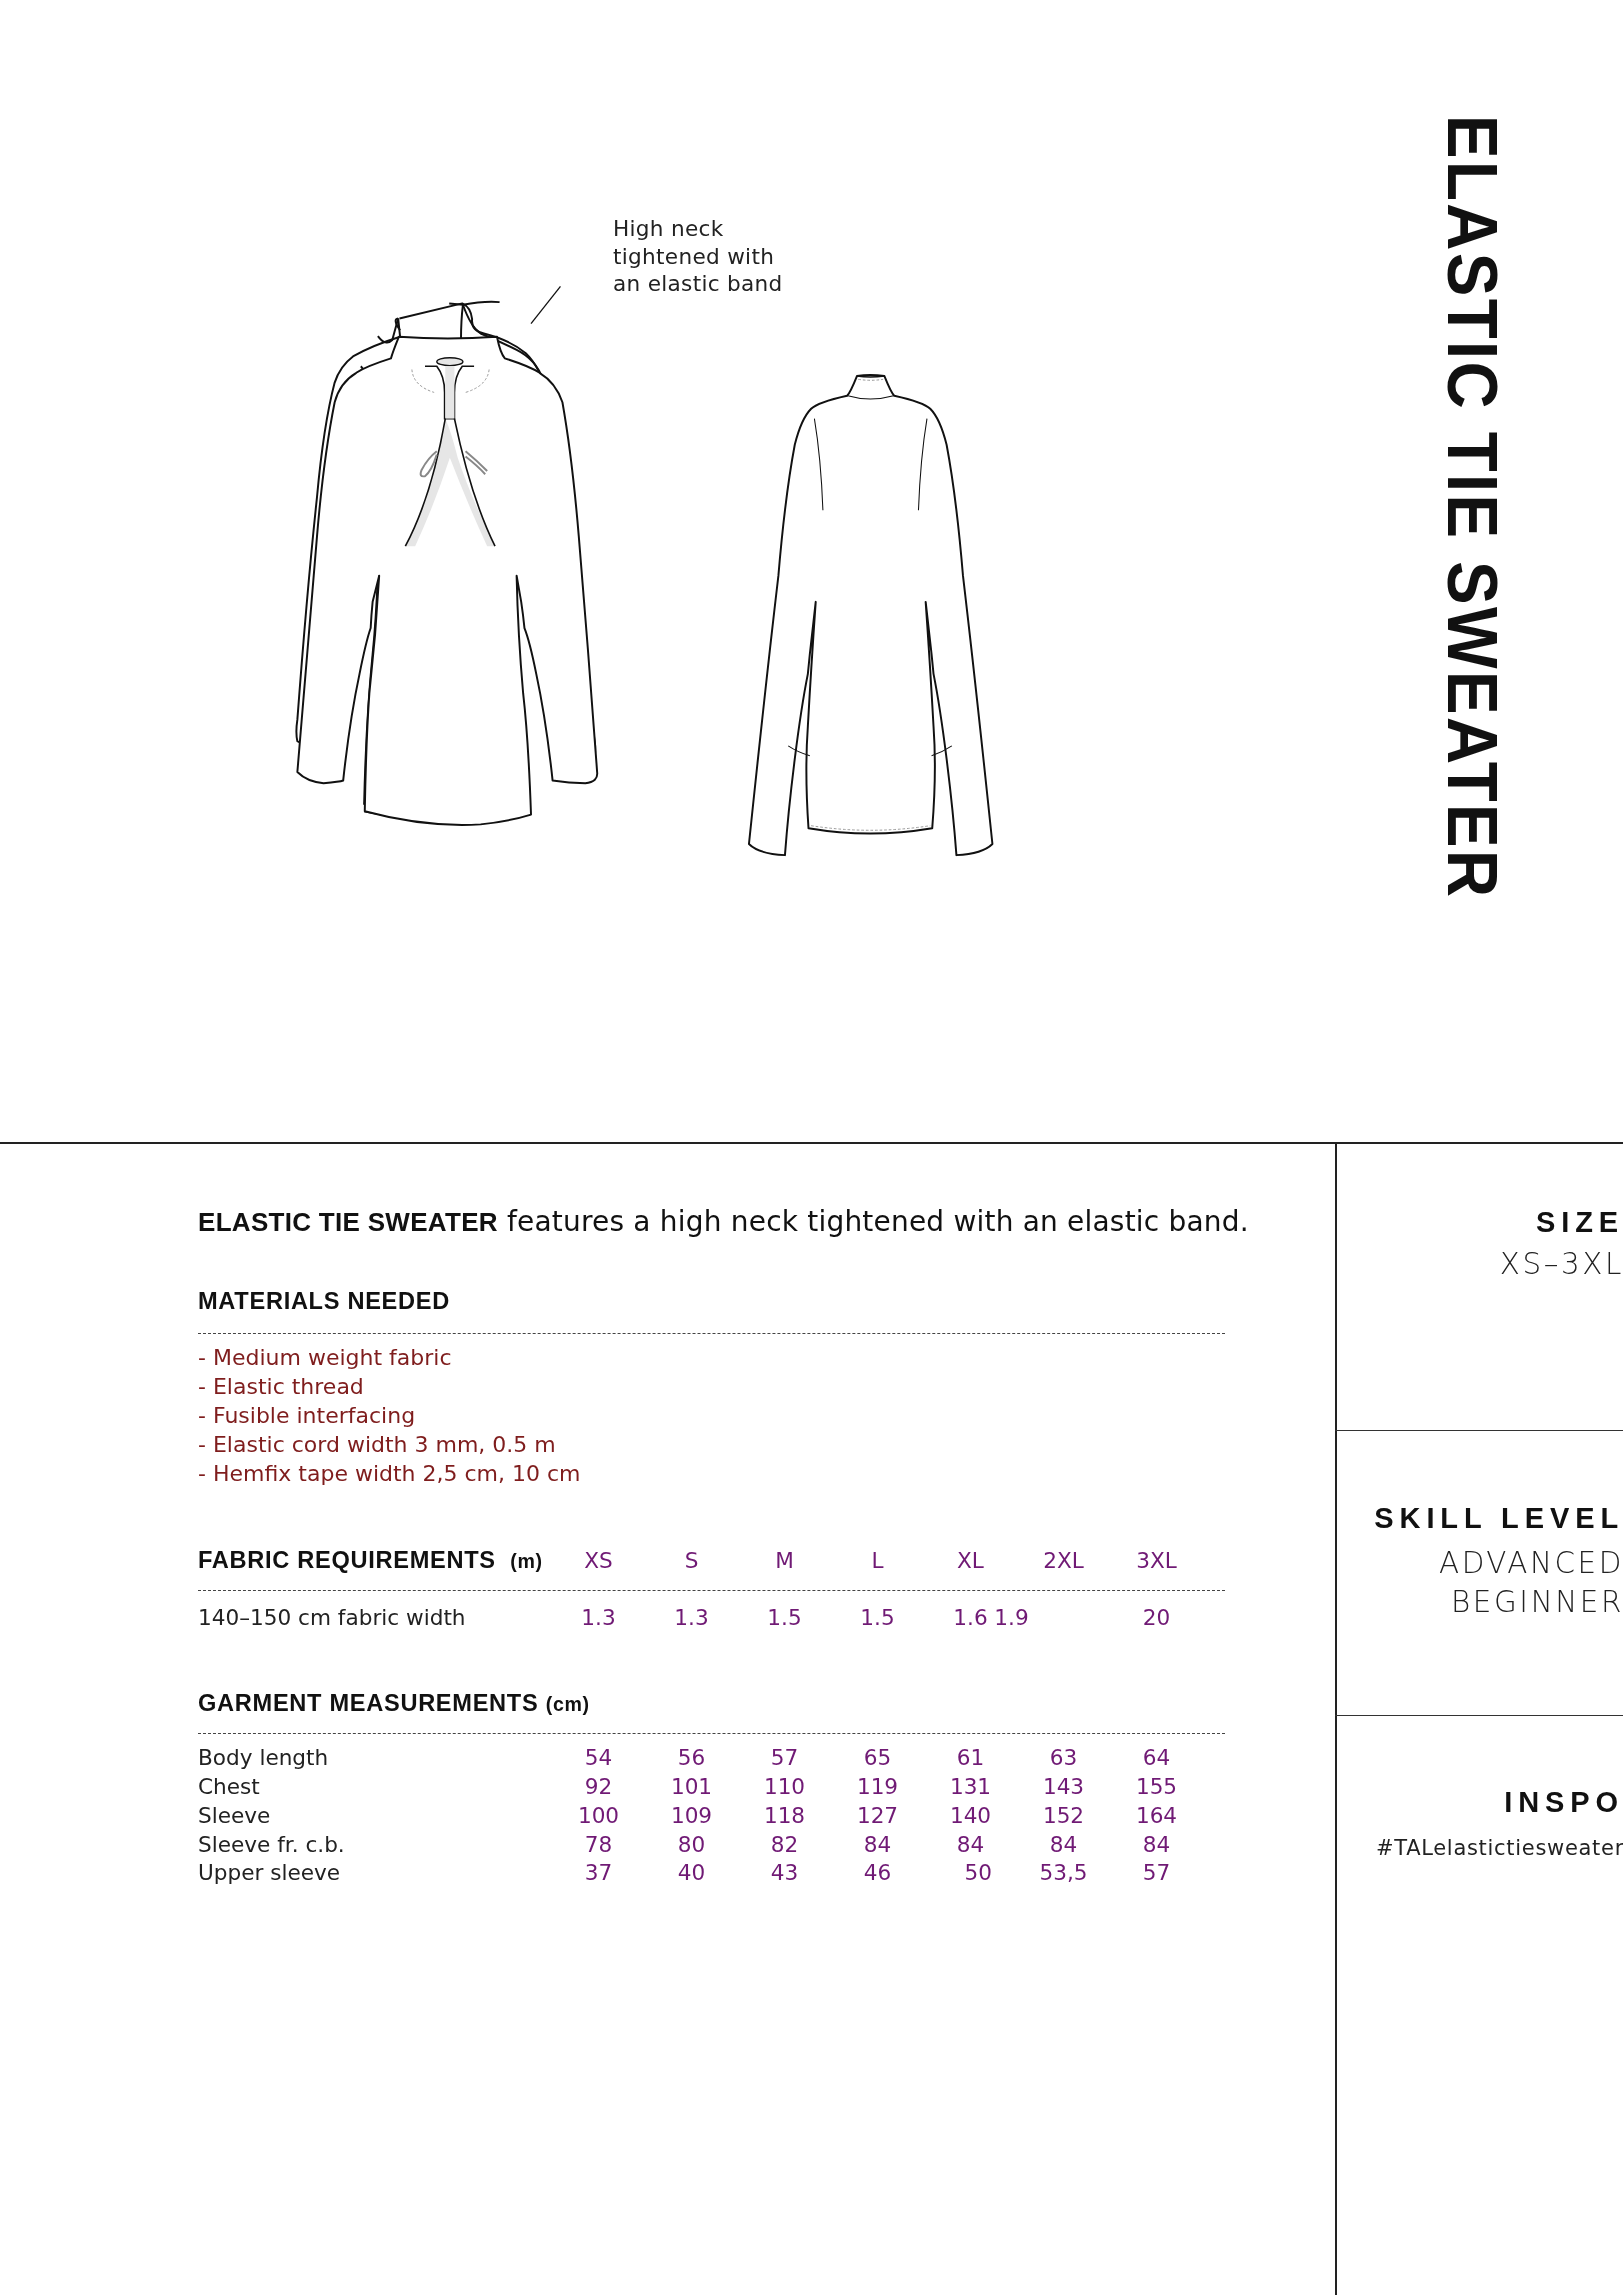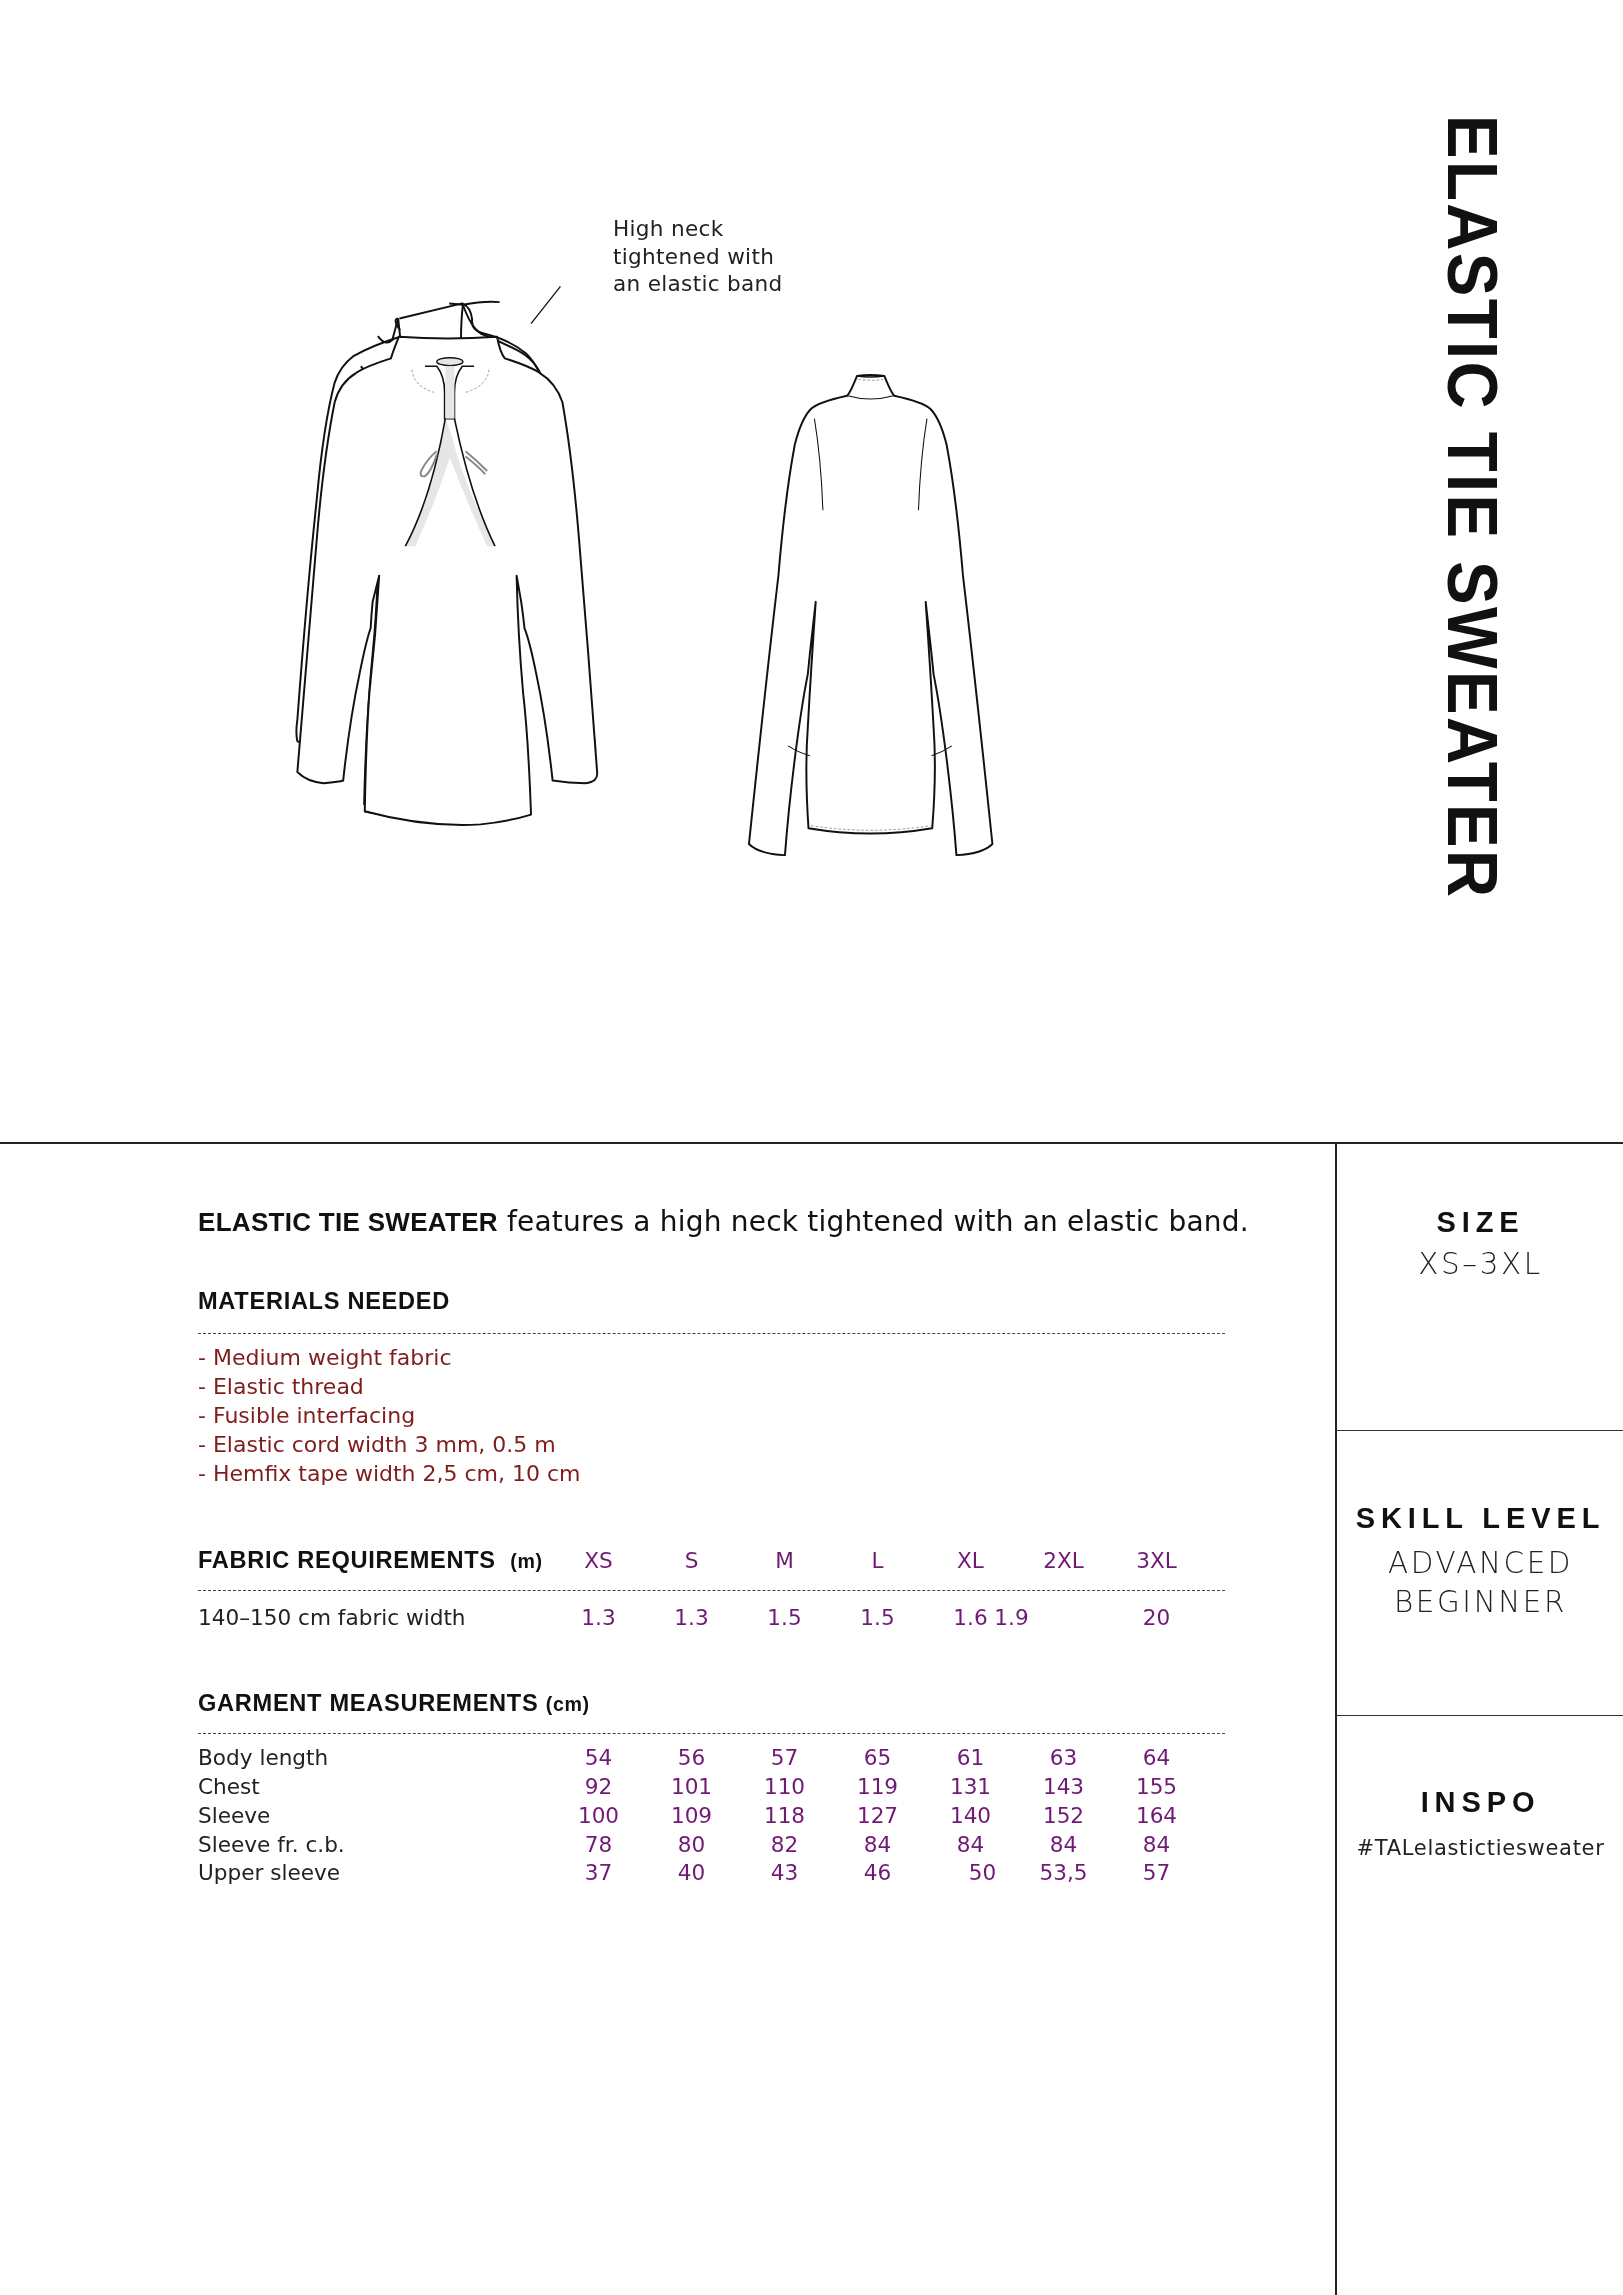--- a/index.html
+++ b/index.html
@@ -19,21 +19,21 @@
       color: #222; font-family: "DejaVu Sans", sans-serif; letter-spacing: 0.3px; }
   .annotation div { white-space: nowrap; }
 
   
   .hline-main { position: absolute; left: 0; top: 1142px; width: 1623px; height: 2px; background: #222; }
   .vline-main { position: absolute; left: 1335px; top: 1142px; width: 2px; height: 1154px; background: #222; }
   .hline-r1 { position: absolute; left: 1335px; top: 1430px; width: 289px; height: 1.3px; background: #333; }
   .hline-r2 { position: absolute; left: 1335px; top: 1715px; width: 289px; height: 1.3px; background: #333; }
 
   
-  .info { position: absolute; left: 1337px; width: 287px; text-align: center; }
+  .info { position: absolute; left: 1337px; width: 287px; text-align: right; }
   .info .label { font-weight: 700; font-size: 29px; letter-spacing: 5.9px; color: #111; }
   .info .value { font-size: 29.4px; letter-spacing: 2.6px; color: #222; line-height: 39px;
                  font-family: "DejaVu Sans", sans-serif; font-weight: 300; }
   .info .tag { font-size: 21px; letter-spacing: 0.7px; color: #222; font-family: "DejaVu Sans", sans-serif; }
   .intro { position: absolute; left: 198px; top: 1205px; font-size: 26px; white-space: nowrap; }
   .intro b { font-weight: 700; letter-spacing: 0.3px; }
   .intro span.rest { font-family: "DejaVu Sans", sans-serif; font-size: 28px; letter-spacing: 0.2px; }
 
   .section-h { position: absolute; left: 198px; font-weight: 700; font-size: 23.6px; letter-spacing: 0.7px; white-space: nowrap; }
   .section-h small { font-size: 19.6px; }
@@ -208,21 +208,21 @@
   <div class="size-cell" style="left:931px;">84</div>
   <div class="size-cell" style="left:1024px;">84</div>
   <div class="size-cell" style="left:1117px;">84</div>
 </div>
 <div class="size-row" style="top:1860px;">
   <div class="row-label">Upper sleeve</div>
   <div class="size-cell" style="left:559px;">37</div>
   <div class="size-cell" style="left:652px;">40</div>
   <div class="size-cell" style="left:745px;">43</div>
   <div class="size-cell" style="left:838px;">46</div>
-  <div class="size-cell" style="left:943px;">50</div>
+  <div class="size-cell" style="left:913px;text-align:right;">50</div>
   <div class="size-cell" style="left:1024px;">53,5</div>
   <div class="size-cell" style="left:1117px;">57</div>
 </div>
 
 <div class="info" style="top:1206px;">
   <div class="label">SIZE</div>
   <div class="value" style="margin-top:6px;">XS–3XL</div>
 </div>
 <div class="info" style="top:1502px;">
   <div class="label">SKILL LEVEL</div>

